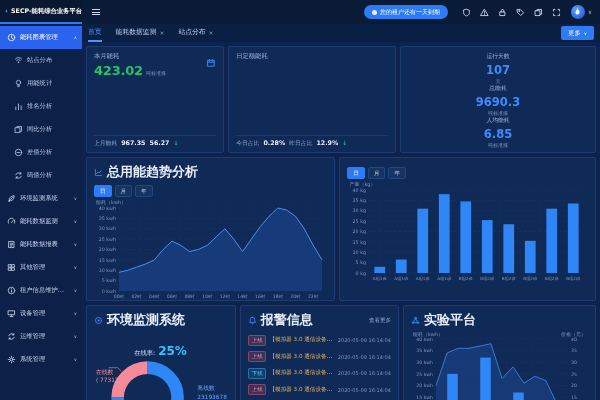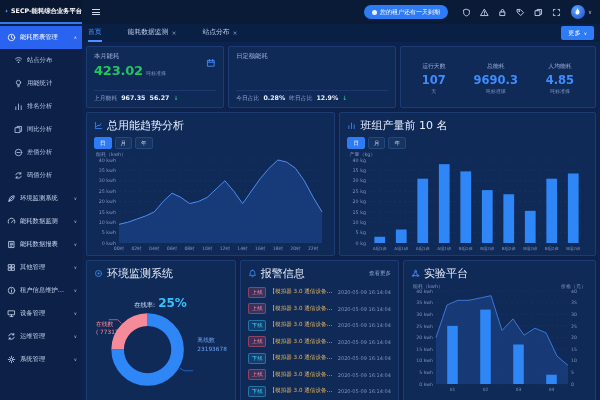--- a/index.html
+++ b/index.html
@@ -48,34 +48,34 @@
   .card{background:#102a58;border:1px solid #1e3c74;border-radius:2px;padding:5px 7px 4px;position:relative;display:flex;flex-direction:column}
   .c-title{font-size:6.3px;color:#9db2d9}
   .c-val{display:flex;align-items:baseline;gap:3px;margin-top:2px}
   .c-val .v{font-size:13px;font-weight:bold;letter-spacing:-.2px}
   .c-val .u{font-size:5px;color:#7e94bf}
   .cal{position:absolute;top:6px;right:7px;width:10px;height:10px;color:#3f8cff}
   .cal svg{width:10px;height:10px}
   .c-foot{margin-top:auto;border-top:1px solid #1c3a70;padding-top:3px;font-size:5.8px;color:#8fa6cf;display:flex;align-items:baseline;gap:4px;white-space:nowrap}
   .c-foot b{color:#e8f0ff;font-size:6.3px;font-weight:bold}
   .c-foot .arrow{color:#35d6a0;font-size:6px}
-  .card.summary{flex-direction:row;align-items:center;justify-content:space-around;text-align:center}
+  .card.summary{flex-direction:column;align-items:center;justify-content:space-around;text-align:center}
   .sum-col .sl{font-size:5.8px;color:#9db2d9}
   .sum-col .sv{font-size:11.5px;font-weight:bold;color:#3f8cff;margin:2px 0 1px}
   .sum-col .su{font-size:5px;color:#7e94bf}
 
   
   .row{display:flex;gap:4px}
   .row.mid{flex:0 0 144px}
   .row.bot{flex:1}
   .panel{background:#102a58;border:1px solid #1e3c74;border-radius:2px;padding:5px 7px;display:flex;flex-direction:column;position:relative;min-width:0}
   .p-head{display:flex;align-items:center;gap:4px;flex:0 0 11px}
   .p-icon{width:9px;height:9px;color:#3f8cff;display:inline-flex}
   .p-icon svg{width:9px;height:9px}
-  .p-title{font-size:11px;font-weight:normal;color:#e6eefc;white-space:nowrap}
+  .p-title{font-size:13px;font-weight:bold;color:#e6eefc;white-space:nowrap}
   .p-more{margin-left:auto;font-size:5.5px;color:#8aa2cc;cursor:pointer}
   .segs{display:flex;gap:3px;margin-top:4px;flex:0 0 11px}
   .seg{font-size:5.5px;color:#c2d1ee;background:#17335f;border:1px solid #23477f;padding:1.5px 5px;border-radius:2px;cursor:pointer}
   .seg.on{background:#2e7bf6;border-color:#2e7bf6;color:#fff}
   .chart-wrap{flex:1;position:relative;margin-top:2px;min-height:0}
   .ylab{position:absolute;top:0;left:2px;font-size:5px;color:#7e94bf;z-index:2}
   .ylab.r{left:auto;right:2px}
   .chart{position:absolute;inset:0}
 
   
@@ -306,21 +306,21 @@
             </svg>
           </span>
           <span class="s-label">系统管理</span>
           <span class="s-chev">∨</span>
         </div>
       </nav>
     </aside>
 
   <main>
     <div class="tabbar">
-      <div id="tabs" style="display:flex;height:100%;gap:26px">
+      <div id="tabs" style="display:flex;height:100%;gap:14px">
           <div class="tab active">
             <span>首页</span>
           </div>
           <div class="tab">
             <span>能耗数据监测</span>
             <span class="close">×</span>
           </div>
           <div class="tab">
             <span>站点分布</span>
             <span class="close">×</span>
@@ -368,21 +368,21 @@
             <div class="sv">107</div>
             <div class="su">天</div>
           </div>
           <div class="sum-col">
             <div class="sl">总能耗</div>
             <div class="sv">9690.3</div>
             <div class="su">吨标准煤</div>
           </div>
           <div class="sum-col">
             <div class="sl">人均能耗</div>
-            <div class="sv">4.85</div>
+            <div class="sv">6.85</div>
             <div class="su">吨标准煤</div>
           </div>
         </div>
       </div>
 
       <div class="row mid">
         <div class="panel" style="flex:0.985">
           <div class="p-head">
               <span class="p-icon">
                 <svg viewBox="0 0 10 10" fill="none" stroke="currentColor" stroke-width="0.9" stroke-linecap="round" stroke-linejoin="round">
@@ -429,28 +429,20 @@
                   <text x="130.91304347826087" y="99" text-anchor="middle" fill="#7e94bf" font-size="4.6">12时</text>
                   <text x="148.56521739130434" y="99" text-anchor="middle" fill="#7e94bf" font-size="4.6">14时</text>
                   <text x="166.2173913043478" y="99" text-anchor="middle" fill="#7e94bf" font-size="4.6">16时</text>
                   <text x="183.8695652173913" y="99" text-anchor="middle" fill="#7e94bf" font-size="4.6">18时</text>
                   <text x="201.52173913043478" y="99" text-anchor="middle" fill="#7e94bf" font-size="4.6">20时</text>
                   <text x="219.17391304347825" y="99" text-anchor="middle" fill="#7e94bf" font-size="4.6">22时</text>
                 </svg></div>
           </div>
         </div>
         <div class="panel" style="flex:1.015">
-          <div class="p-head">
-              <span class="p-icon">
-                <svg viewBox="0 0 10 10" fill="none" stroke="currentColor" stroke-width="0.9" stroke-linecap="round" stroke-linejoin="round">
-                  <path d="M2 8.5V5.4M5 8.5V2.2M8 8.5V4.2"></path>
-                </svg>
-              </span>
-              <span class="p-title">班组产量前 10 名</span>
-            </div>
           <div class="segs" id="segs-rank">
               <span class="seg on">日</span>
               <span class="seg">月</span>
               <span class="seg">年</span>
             </div>
           <div class="chart-wrap">
             <div class="ylab">产量（kg）</div>
             <div class="chart" id="chart-rank"><svg width="241" height="103">
                   <line x1="22" y1="92" x2="237" y2="92" stroke="#1b3a6e" stroke-width="0.5" stroke-dasharray="2 3"></line>
                   <text x="19" y="93.7" text-anchor="end" fill="#7e94bf" font-size="4.8">0 kg</text>

